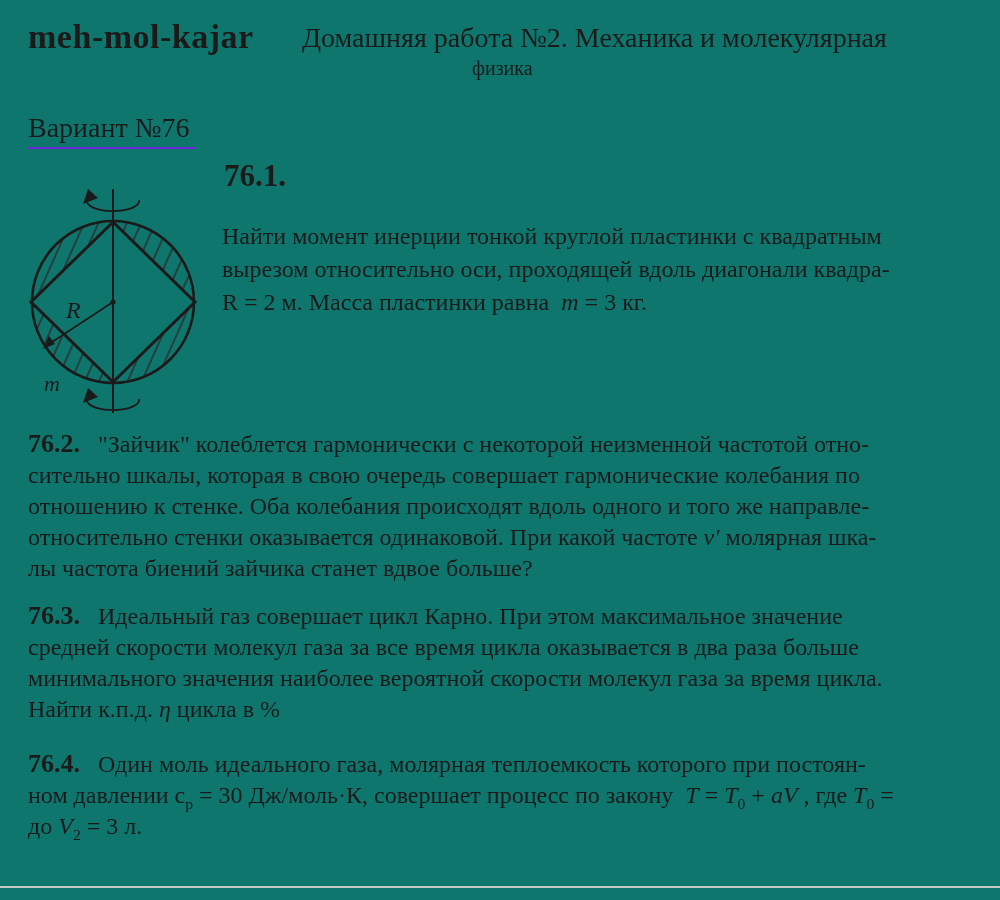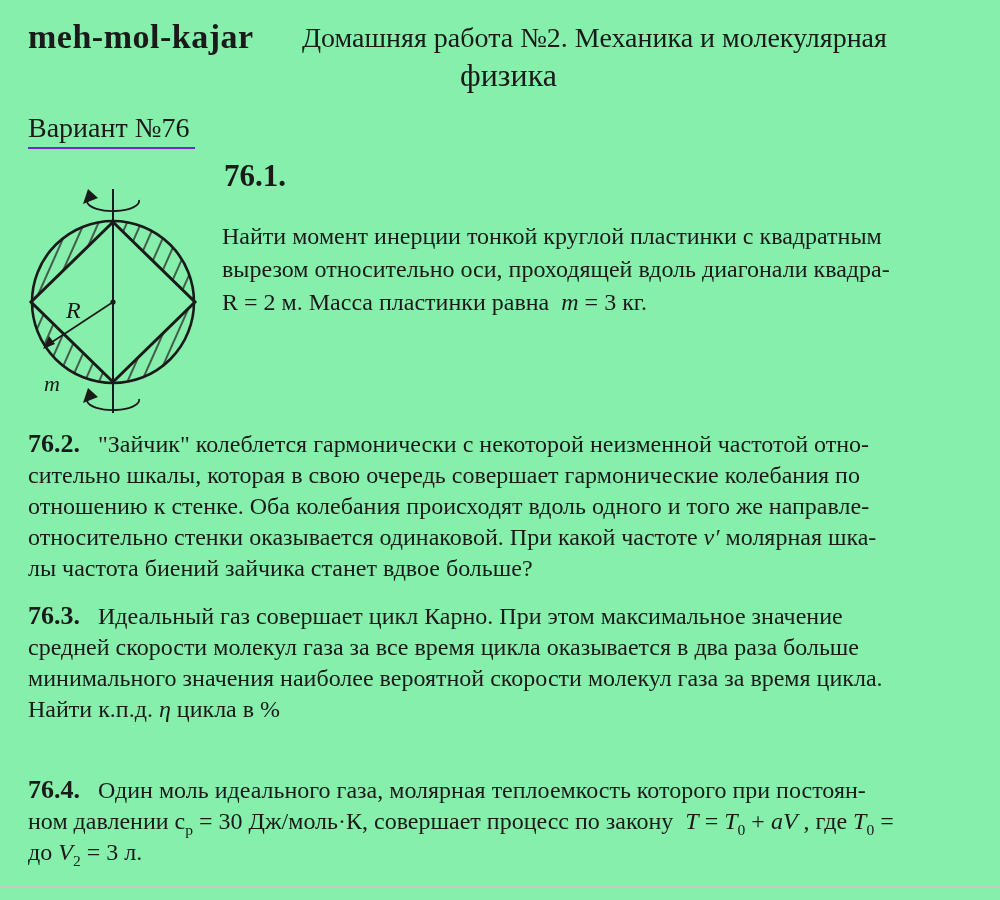--- a/index.html
+++ b/index.html
@@ -1,35 +1,35 @@
 <!DOCTYPE html>
 <html><head>
 <meta charset="utf-8">
 <style>
   html,body{margin:0;padding:0;background:#e8e8e4;}
   #page{
     position:relative;width:1000px;height:900px;margin:0 auto;
-    background:#86efac;color:#1a1a1a;
+    background:#0f766e;color:#1a1a1a;
     font-family:"Liberation Serif","DejaVu Serif",serif;
     overflow:hidden;
   }
   
   .logo{position:absolute;left:28px;top:18px;font-size:34px;font-weight:bold;letter-spacing:.5px;}
   .title1{position:absolute;left:302px;top:22px;font-size:28px;white-space:nowrap;}
-  .title2{position:absolute;left:460px;top:57px;font-size:32px;white-space:nowrap;}
+  .title2{position:absolute;left:472px;top:57px;font-size:20px;white-space:nowrap;}
   .variant{position:absolute;left:28px;top:112px;font-size:28px;
     border-bottom:2px solid #6d28d9;padding:0 6px 3px 0;}
   
   .p1num{position:absolute;left:224px;top:158px;font-size:31px;font-weight:bold;}
   .p1{position:absolute;left:222px;top:220px;width:748px;font-size:24px;}
   .p1 .line{line-height:33px;white-space:nowrap;}
   
   .para{position:absolute;left:28px;width:935px;font-size:24px;}
   .para .line{line-height:31px;white-space:nowrap;}
-  .p2{top:428px;} .p3{top:600px;} .p4{top:748px;margin-top:26px;}
+  .p2{top:428px;} .p3{top:600px;} .p4{top:748px;}
   b.pnum{font-size:26px;}
   sub,sup{font-size:.65em;line-height:0;}
   i{font-family:"Liberation Serif","DejaVu Serif",serif;}
   
   .diagram{position:absolute;left:14px;top:184px;}
   
   .scanline{position:absolute;left:0;top:886px;width:1000px;height:2px;background:#c8c8c2;}
 </style>
 </head>
 <body>

